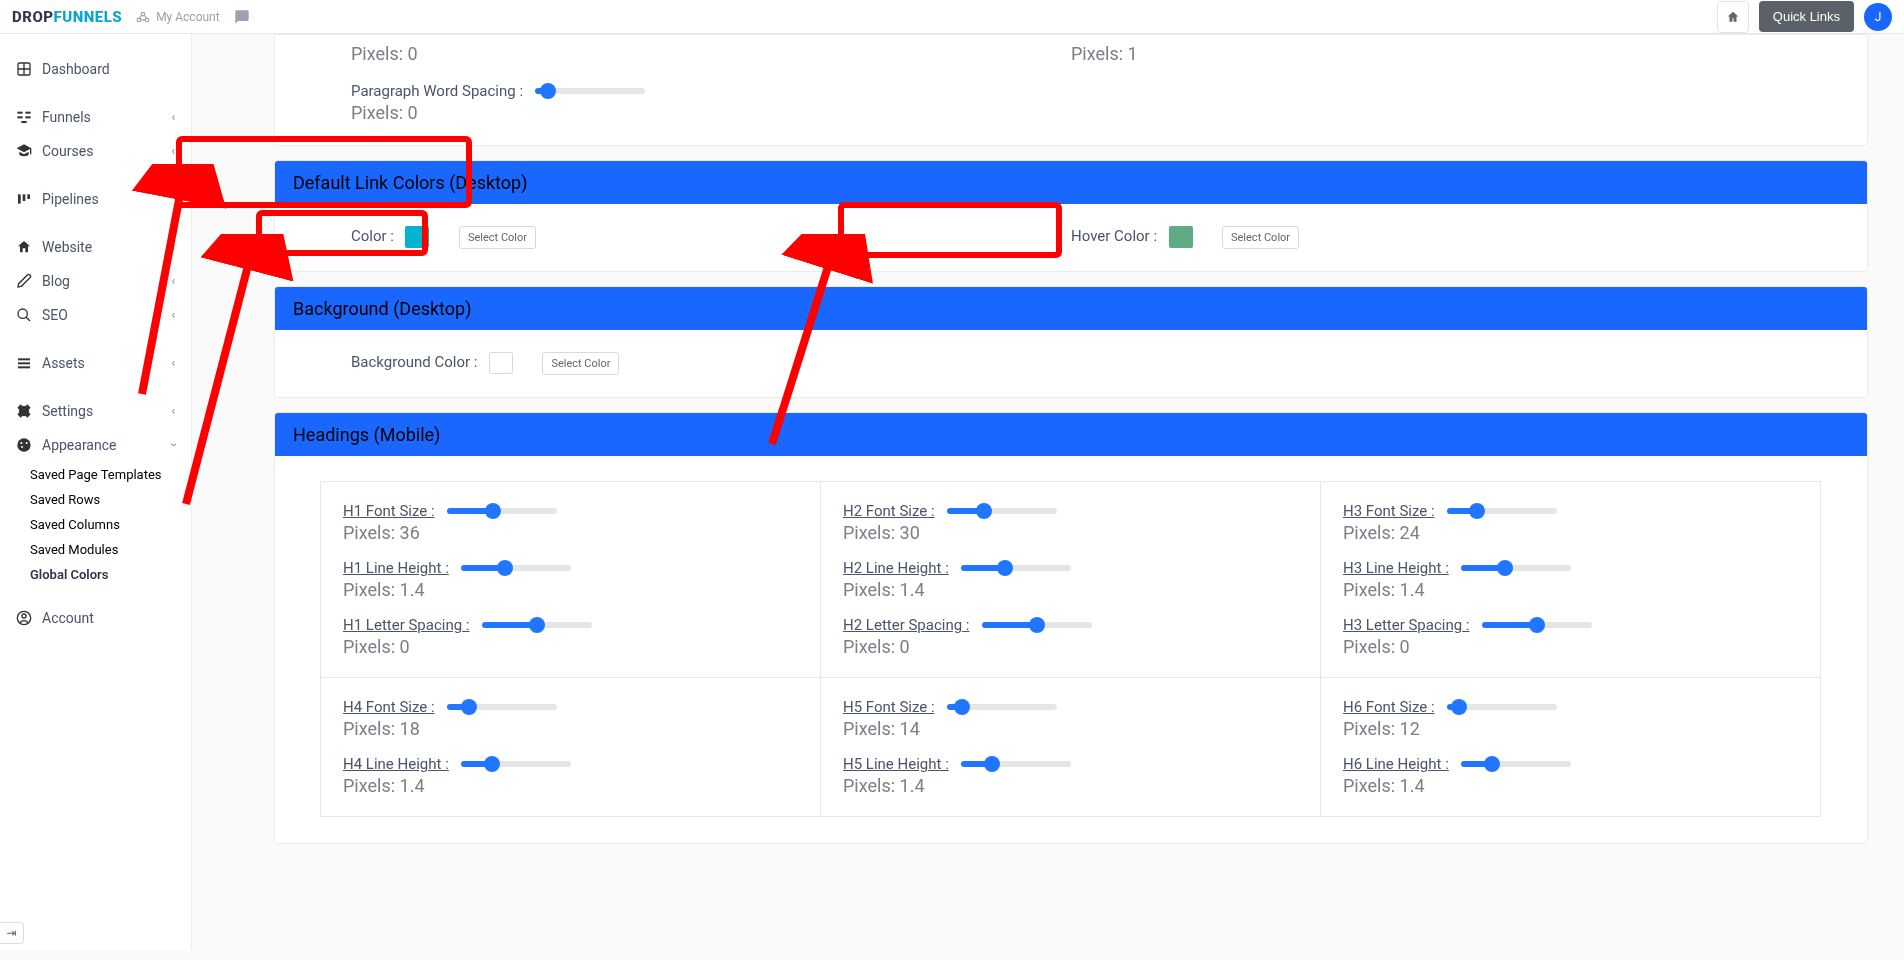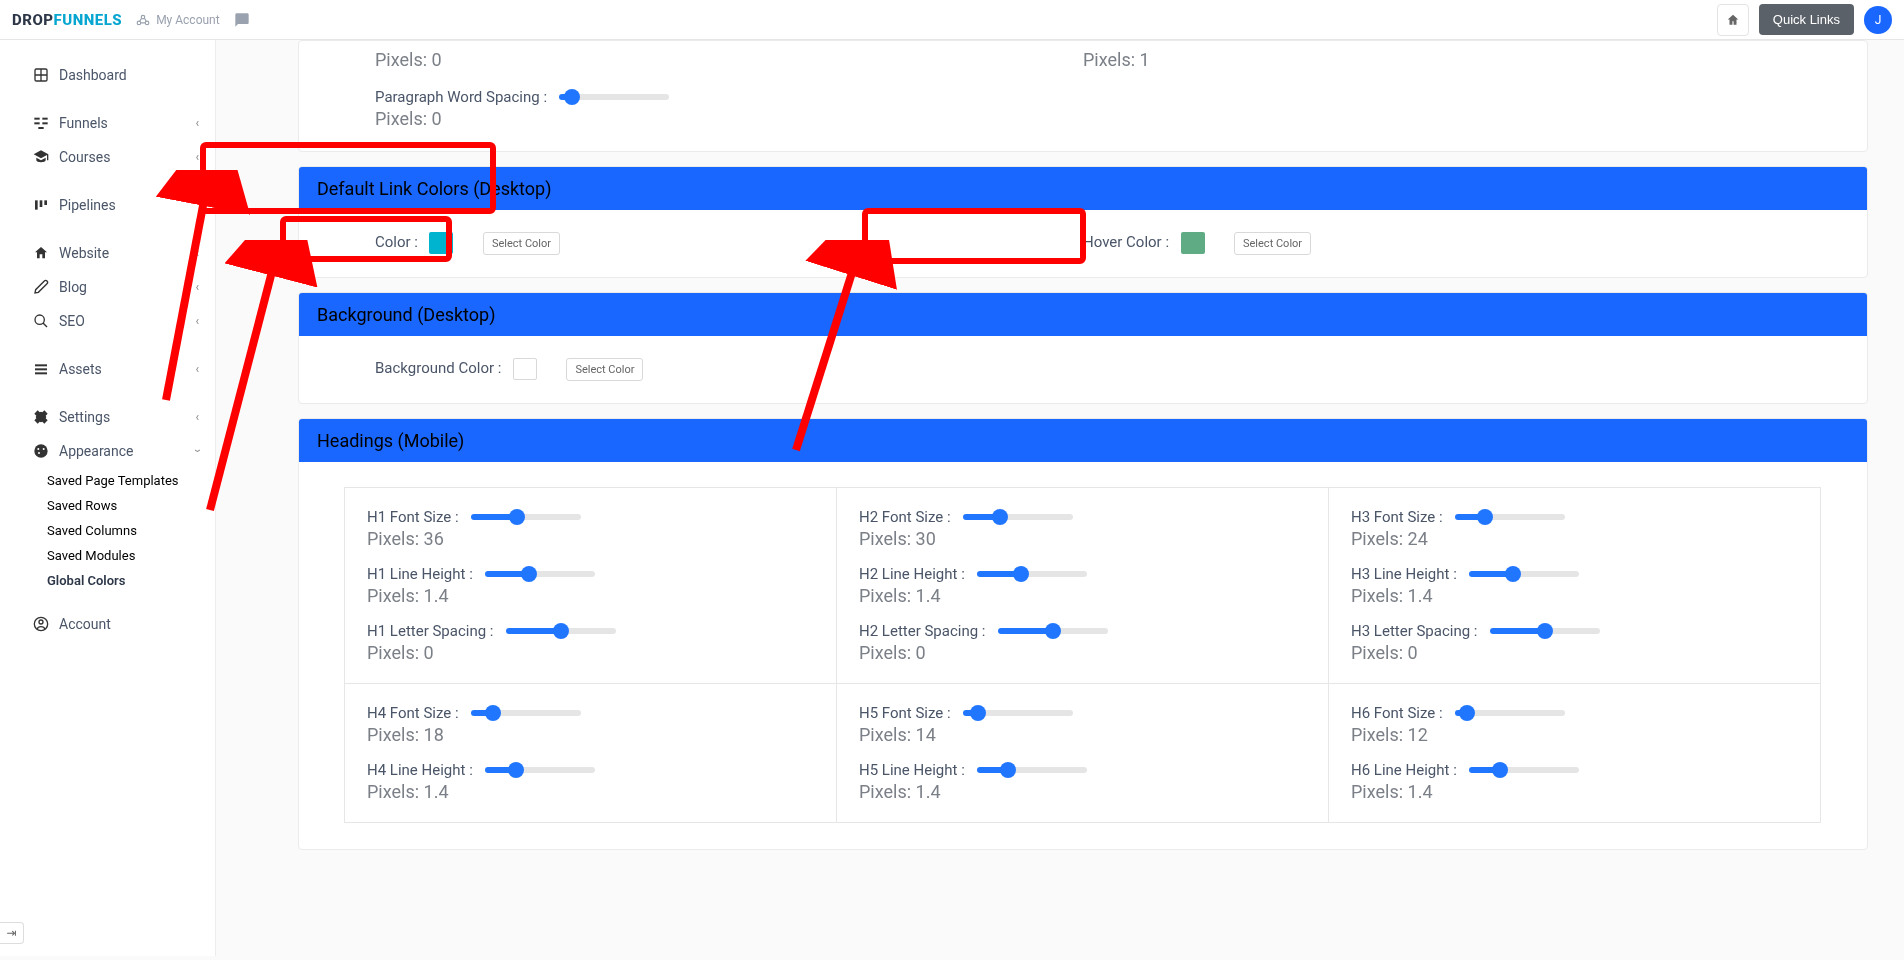--- a/index.html
+++ b/index.html
@@ -1,28 +1,28 @@
 <!DOCTYPE html>
 <html><head>
 <meta charset="utf-8">
 <style>
 * { box-sizing: border-box; margin: 0; padding: 0; }
 body { font-family: -apple-system, BlinkMacSystemFont, "Segoe UI", Roboto, sans-serif; background: #fafafa; color: #4a5568; font-size: 14px; overflow-x: hidden; }
-.topbar { height: 40px; background: #fff; border-bottom: 1px solid #e6e6e6; display: flex; align-items: center; padding: 0 12px; justify-content: space-between; }
+.topbar { height: 34px; background: #fff; border-bottom: 1px solid #e6e6e6; display: flex; align-items: center; padding: 0 12px; justify-content: space-between; }
 .topleft { display: flex; align-items: center; gap: 14px; }
 .logo { font-weight: 800; font-size: 15px; letter-spacing: .5px; }
 .logo .a { color: #2d3748; }
 .logo .b { color: #06a6d1; }
 .mynet { color: #9aa2af; font-size: 12px; display: flex; align-items: center; gap: 6px; }
 .topright { display: flex; align-items: center; gap: 10px; }
 .iconbtn { width: 32px; height: 32px; border: 1px solid #e4e4e4; border-radius: 4px; background: #fff; display: flex; align-items: center; justify-content: center; color: #777; cursor: pointer; }
 .quick { background: #5b6168; color: #fff; border: none; padding: 8px 14px; border-radius: 4px; font-size: 13px; cursor: pointer; }
 .avatar { width: 28px; height: 28px; background: #1967ff; color: #fff; border-radius: 50%; display: flex; align-items: center; justify-content: center; font-size: 12px; cursor: pointer; }
 .layout { display: flex; }
-.sidebar { width: 216px; background: #fff; border-right: 1px solid #ececec; min-height: calc(100vh - 44px); padding-top: 18px; padding-left: 17px; }
+.sidebar { width: 192px; background: #fff; border-right: 1px solid #ececec; min-height: calc(100vh - 44px); padding-top: 18px; }
 .side-item { display: flex; align-items: center; justify-content: space-between; padding: 9px 16px; color: #4a5568; cursor: pointer; font-size: 14px; }
 .side-item .lbl { display: flex; align-items: center; gap: 10px; }
 .side-item .ico { width: 16px; height: 16px; color: #333; flex-shrink: 0; }
 .side-item .chev { color: #888; font-size: 12px; }
 .side-gap { height: 14px; }
 .sub-item { padding: 5px 16px 5px 30px; color: #000000; font-size: 13px; cursor: pointer; }
 .sub-item.active { color: #2d3748; font-weight: 600; }
 .content-wrap { flex: 1; position: relative; padding: 0 36px 0 82px; }
 .sheet { background: #fff; border: 1px solid #ebebeb; border-radius: 4px; margin-bottom: 14px; overflow: hidden; }
 .topslice { padding: 6px 76px 22px 76px; }
@@ -35,21 +35,21 @@
 .section-body { padding: 22px 76px; }
 .row2 { display: flex; }
 .col50 { flex: 1; }
 .field-label { font-size: 15px; color: #4a5568; display: inline-block; margin-right: 8px; }
 .swatch { display: inline-block; width: 24px; height: 22px; vertical-align: middle; margin-right: 6px; border-radius: 2px; }
 .selbtn { display: inline-block; border: 1px solid #d9d9d9; background: #fff; color: #666; font-size: 11px; padding: 4px 8px; border-radius: 3px; cursor: pointer; margin-left: 20px; }
 .grid3 { display: grid; grid-template-columns: 1fr 1fr 1fr; gap: 0; }
 .cell { border: 1px solid #e6e6e6; padding: 20px 22px; margin: -1px 0 0 -1px; }
 .metric { margin-bottom: 16px; }
 .metric:last-child { margin-bottom: 0; }
-.metric .mhead { display: flex; align-items: center; gap: 12px; font-size: 15px; color: #4a5568; }
+.metric .mhead { display: flex; align-items: center; gap: 12px; font-size: 15px; color: #4a5568; text-decoration: underline; }
 .redbox { border: 6px solid #ff0000; border-radius: 6px; position: absolute; pointer-events: none; z-index: 5; }
 .arrow { position: absolute; z-index: 6; pointer-events: none; }
 .toggle-tab { position: fixed; left: 0; bottom: 16px; width: 24px; height: 22px; border: 1px solid #ddd; border-left: none; background: #fff; display: flex; align-items: center; justify-content: center; border-radius: 0 4px 4px 0; color: #666; font-size: 12px; }
 </style>
 </head>
 <body>
 
 <div class="topbar">
   <div class="topleft">
     <span class="logo"><span class="a">DROP</span><span class="b">FUNNELS</span></span>

